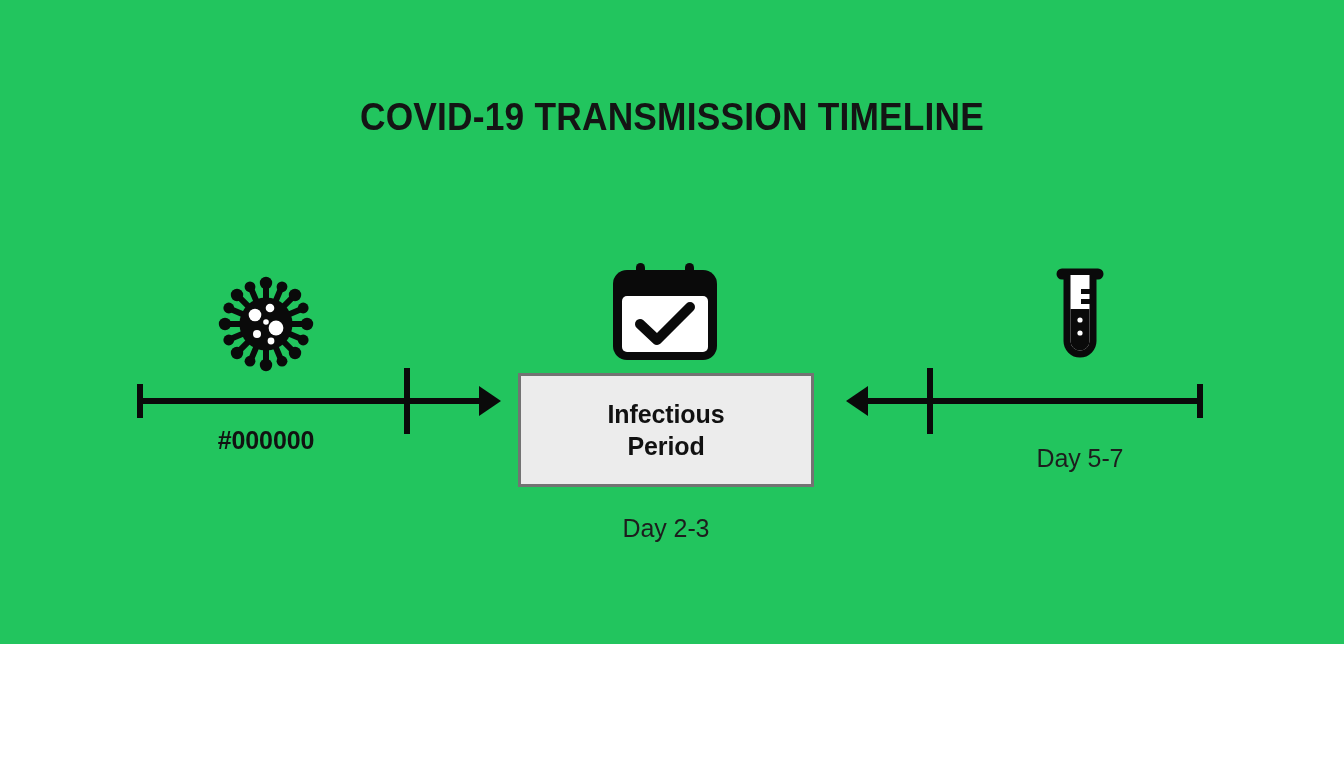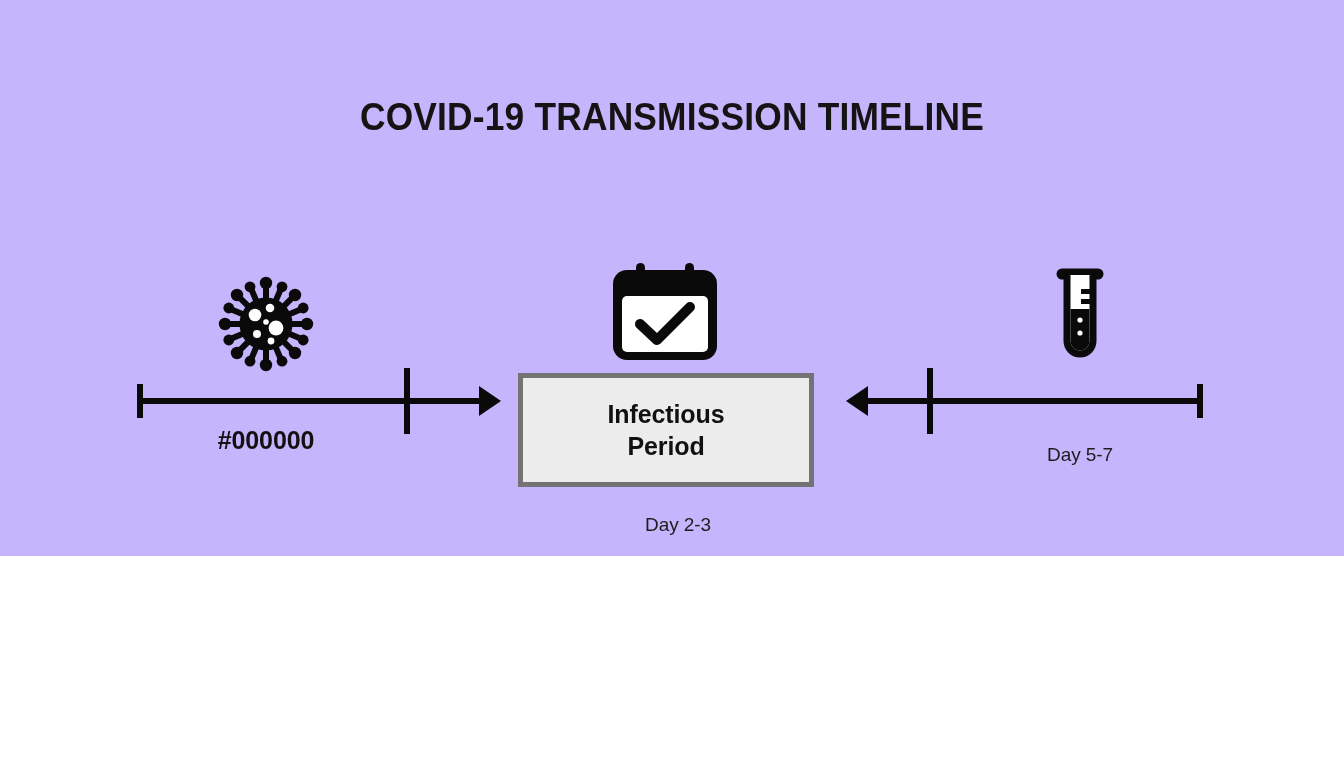--- a/index.html
+++ b/index.html
@@ -7,22 +7,22 @@
     padding: 0;
     background: #ffffff;
   }
   body {
     font-family: "Liberation Sans", sans-serif;
     -webkit-font-smoothing: antialiased;
   }
   #stage {
     position: relative;
     width: 1344px;
-    height: 556px;
-    background: #c4b5fd;
+    height: 644px;
+    background: #22c55e;
     overflow: hidden;
   }
 
   
   .title {
     position: absolute;
     left: 0;
     top: 96px;
     width: 1344px;
     text-align: center;
@@ -71,21 +71,21 @@
   }
 
   
   .period-box {
     position: absolute;
     left: 518px;
     top: 373px;
     width: 296px;
     height: 114px;
     background: #ececec;
-    border: 5px solid #737373;
+    border: 3px solid #737373;
     box-sizing: border-box;
     display: flex;
     flex-direction: column;
     align-items: center;
     justify-content: center;
   }
   .period-box .line {
     font-size: 25px;
     font-weight: 700;
     color: #111111;
@@ -100,21 +100,21 @@
     white-space: nowrap;
   }
   .label-main {
     font-size: 25px;
     font-weight: 700;
     color: #111111;
     line-height: 1.28;
     letter-spacing: -0.1px;
   }
   .label-day {
-    font-size: 19px;
+    font-size: 25px;
     font-weight: 400;
     color: #1d1d1d;
     letter-spacing: -0.1px;
   }
 
   
   .icon {
     position: absolute;
   }
 </style>
@@ -199,21 +199,21 @@
 
       <path d="M30 61 L47 77 L80 44" fill="none" stroke="#0a0a0a" stroke-width="10" stroke-linecap="round" stroke-linejoin="round"></path>
     </svg>
   </div>
 
   <div class="period-box">
     <div class="line">Infectious</div>
     <div class="line">Period</div>
   </div>
 
-  <div class="label-block" style="left:528px; top:514px; width:300px;">
+  <div class="label-block" style="left:516px; top:514px; width:300px;">
     <div class="label-day">Day 2-3</div>
   </div>
 
   <div class="arrow arrow-left" style="left:846px; top:386px;"></div>
   <div class="axis-line" style="left:866px; top:398px; width:337px;"></div>
   <div class="tick" style="left:927px; top:368px;"></div>
   <div class="end-cap" style="left:1197px; top:384px;"></div>
 
   <div class="icon" style="left:1050px; top:265px;">
     <svg width="60" height="100" viewBox="0 0 60 100" aria-hidden="true">

